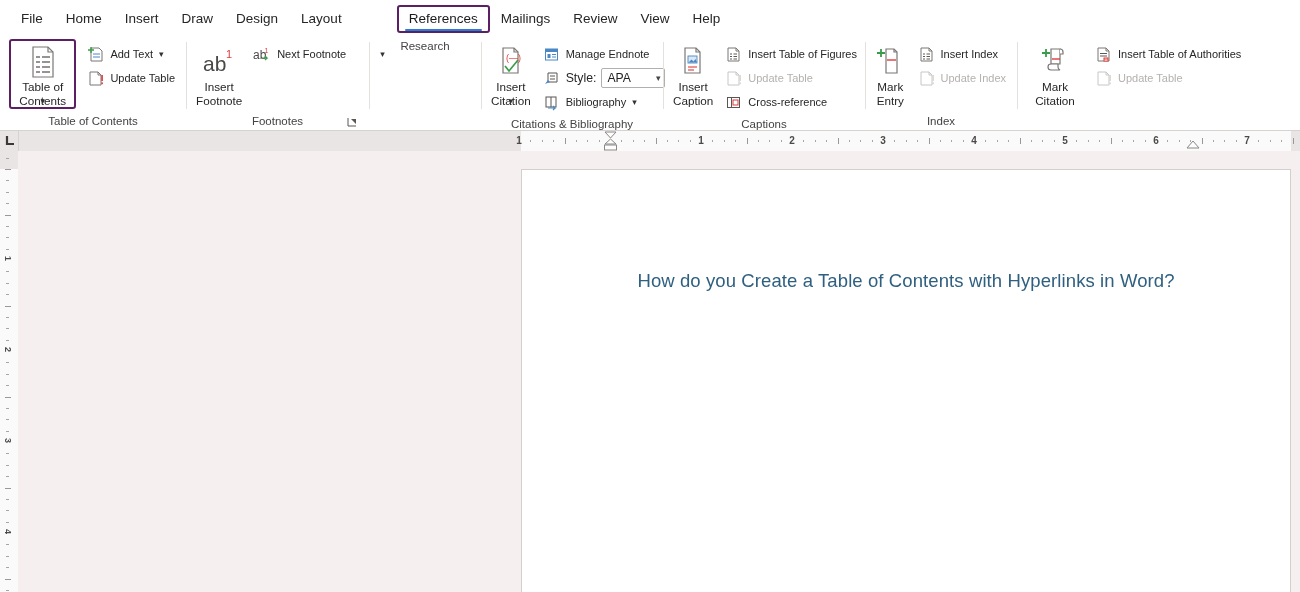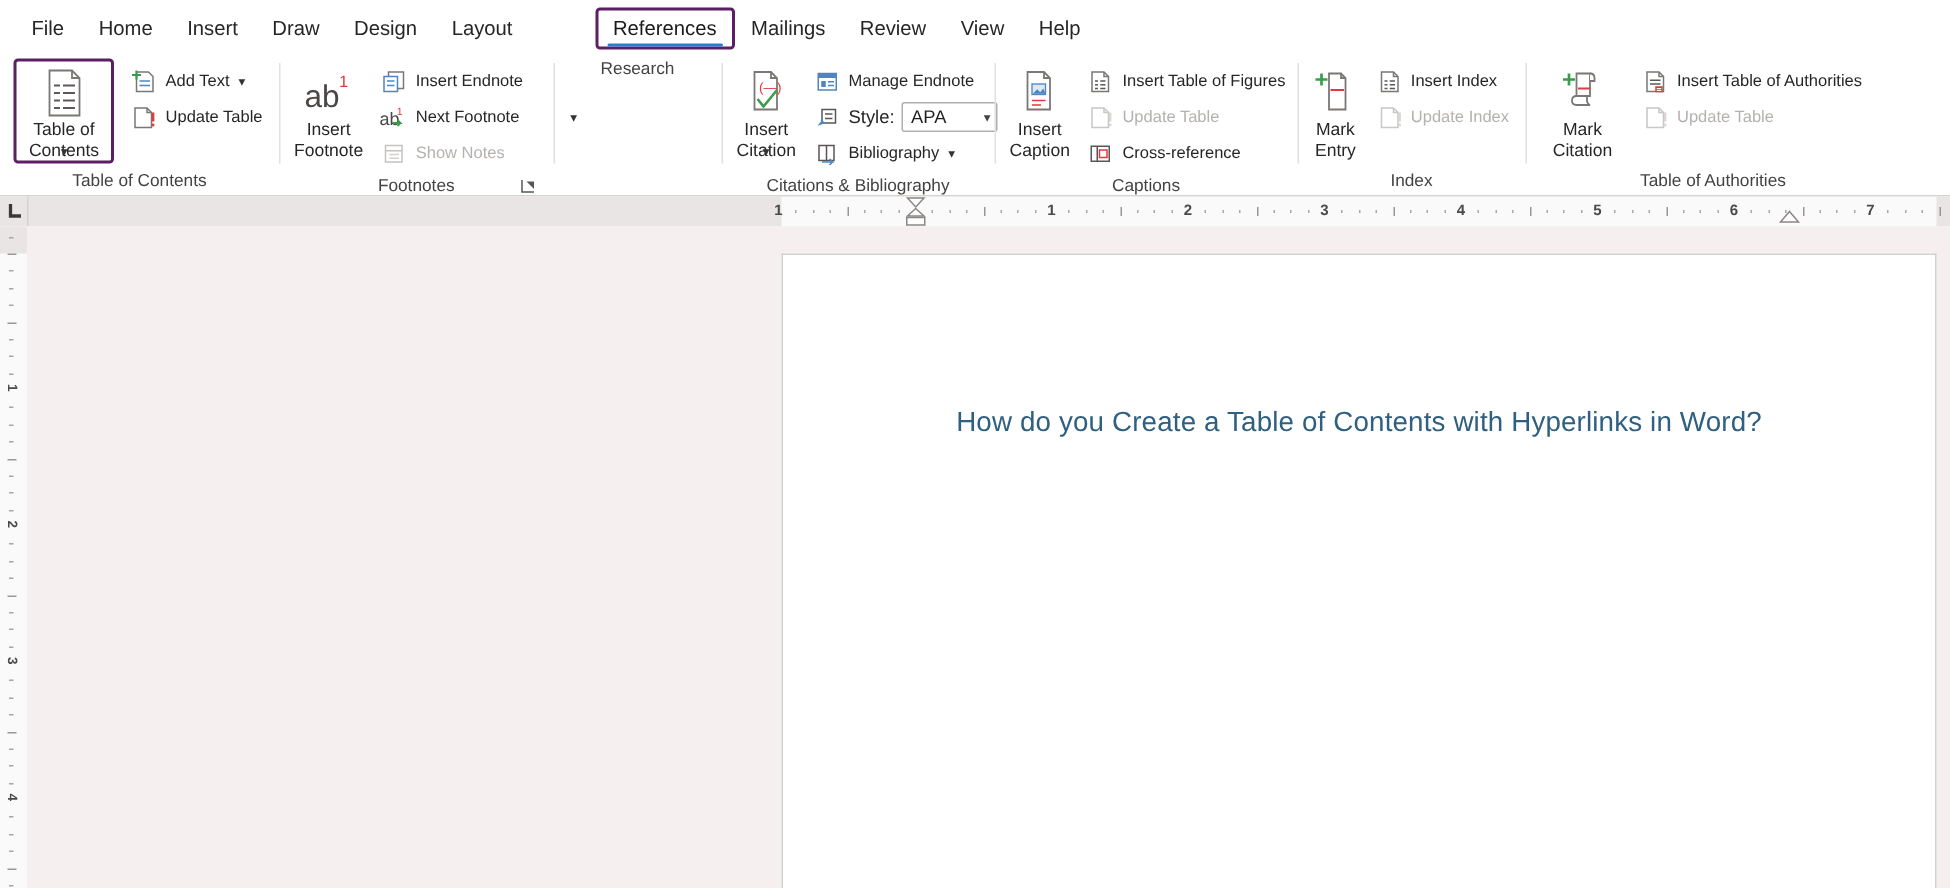--- a/index.html
+++ b/index.html
@@ -265,50 +265,28 @@
               <text x="4" y="25" font-family="Liberation Sans, sans-serif" font-size="21" fill="#4a4846">ab</text>
               <text x="27" y="12" font-family="Liberation Sans, sans-serif" font-size="11" fill="#e03a3a">1</text>
             </svg>
           </div>
           <div class="bl">Insert
 Footnote</div>
         </div>
         <div class="smallcol" style="margin-left:6px">
           <div class="smallbtn">
             <span class="si">
-              <svg width="17" height="17" viewBox="0 0 17 17">
-                <rect x="5" y="2" width="10" height="11" fill="#fff" stroke="#7a7775" stroke-width="1"></rect>
-                <rect x="2" y="5" width="9" height="10" fill="#fff" stroke="#4b87c4" stroke-width="1"></rect>
-                <line x1="4" y1="8" x2="9" y2="8" stroke="#4b87c4" stroke-width="1"></line>
-                <line x1="4" y1="11" x2="9" y2="11" stroke="#4b87c4" stroke-width="1"></line>
-              </svg>
-            </span>
-            <span class="sl">Insert Endnote</span>
-          </div>
-          <div class="smallbtn">
-            <span class="si">
               <svg width="19" height="17" viewBox="0 0 19 17">
                 <text x="0" y="13" font-family="Liberation Sans, sans-serif" font-size="12" fill="#4a4846">ab</text>
                 <text x="11.5" y="6.5" font-family="Liberation Sans, sans-serif" font-size="7" fill="#e03a3a">1</text>
                 <path d="M9 12 h5 l-2 -2 M14 12 l-2 2" stroke="#3a9c4a" stroke-width="1.2" fill="none"></path>
               </svg>
             </span>
             <span class="sl">Next Footnote</span>
             <span class="caret" style="margin-left:34px">▾</span>
-          </div>
-          <div class="smallbtn disabled">
-            <span class="si">
-              <svg width="17" height="17" viewBox="0 0 17 17">
-                <rect x="3" y="3" width="11" height="11" fill="#fff" stroke="#c5c2c0" stroke-width="1"></rect>
-                <line x1="3" y1="6.5" x2="14" y2="6.5" stroke="#c5c2c0" stroke-width="1"></line>
-                <line x1="5.5" y1="9" x2="12" y2="9" stroke="#d4d1cf" stroke-width="1"></line>
-                <line x1="5.5" y1="11.5" x2="12" y2="11.5" stroke="#d4d1cf" stroke-width="1"></line>
-              </svg>
-            </span>
-            <span class="sl">Show Notes</span>
           </div>
         </div>
       </div>
       <div class="group-label">
         <span>Footnotes</span>
         <span class="dlg-launcher">
           <svg width="11" height="11" viewBox="0 0 11 11">
             <path d="M1 1 v8 h8" fill="none" stroke="#5a5654" stroke-width="1"></path>
             <path d="M4 2 h5 v5 z" fill="#5a5654"></path>
           </svg>
@@ -519,21 +497,20 @@
                 <path d="M3 2 h8 l3 3 v10 h-11 z" fill="#fff" stroke="#c9c6c4" stroke-width="1"></path>
                 <path d="M11 2 v3 h3" fill="none" stroke="#c9c6c4" stroke-width="1"></path>
                 <rect x="14.3" y="5" width="1.6" height="6" fill="#d9d6d4"></rect>
                 <rect x="14.3" y="12.4" width="1.6" height="1.8" fill="#d9d6d4"></rect>
               </svg>
             </span>
             <span class="sl">Update Table</span>
           </div>
         </div>
       </div>
-      <div class="group-label">Table of Authorities</div>
     </div>
 
   </div>
 
   <div class="hruler">
     <div class="white" id="hruler-white" style="left:521px;width:770px"></div>
     <div id="hruler-ticks">
         <div class="tick num" style="left: 519px;">1</div>
         <div class="tick min" style="left: 530.375px;"></div>
         <div class="tick min" style="left: 541.75px;"></div>

